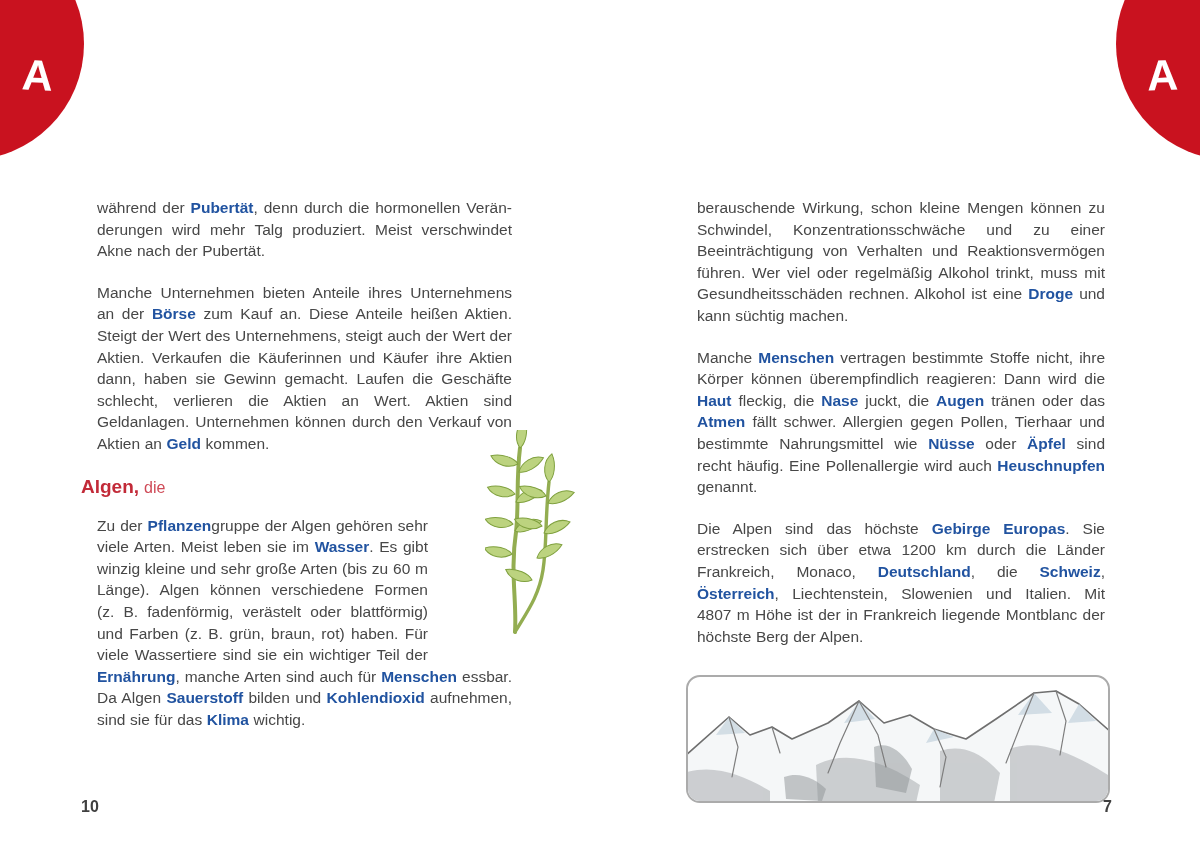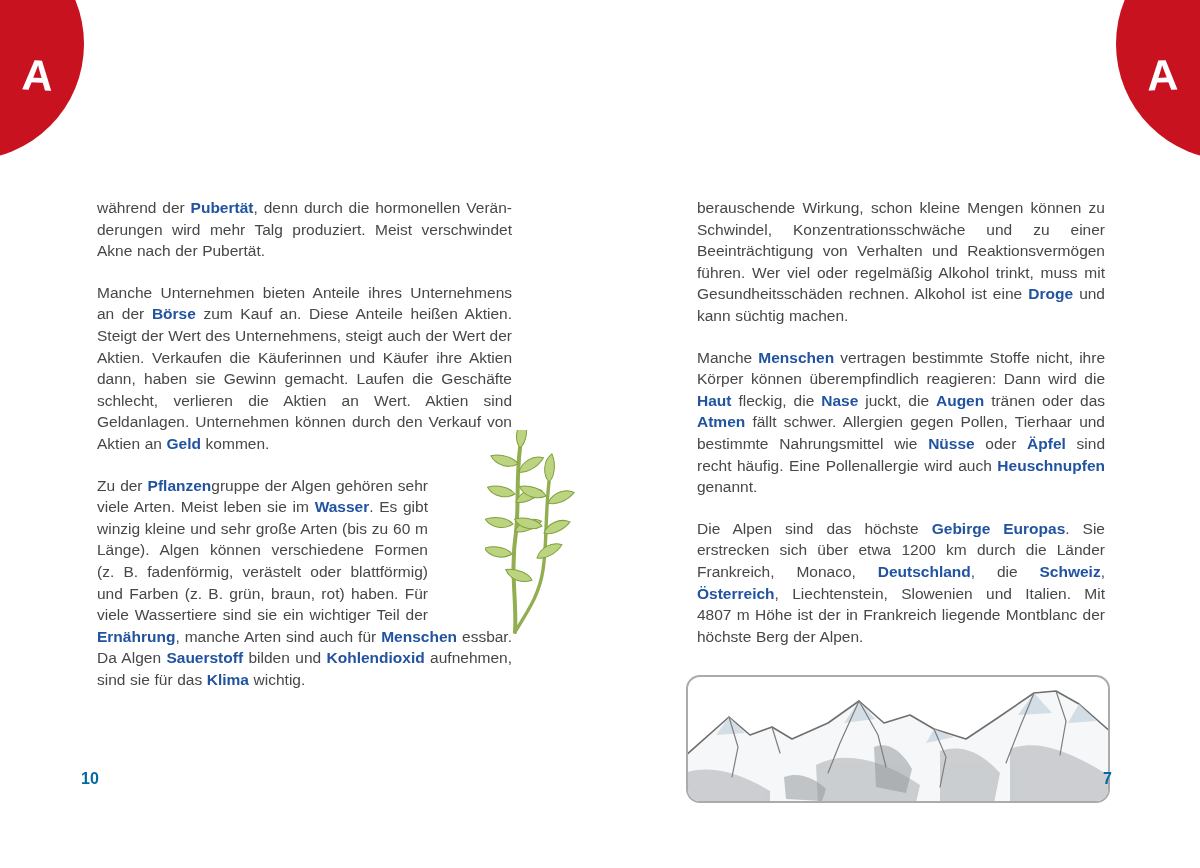--- a/index.html
+++ b/index.html
@@ -32,21 +32,21 @@
     text-align:justify; hyphens:manual; -webkit-hyphens:manual;
     word-spacing:0.3px;
   }
   .entry { margin-top:20px; }
   .entry h3 { margin:0 0 7px 0; font-size:19px; line-height:23px; color:#c22a38; }
   .headword { font-weight:800; }
   .article  { font-weight:400; font-size:16px; color:#cf4a57; padding-left:5px; }
   .ref { color:#2153a0; font-weight:700; }
 
   .pagenum {
-    position:absolute; top:770px; color:#0369a1; font-weight:800; font-size:16px;
+    position:absolute; top:798px; color:#404040; font-weight:800; font-size:16px;
   }
   .pagenum.left  { left:81px; }
   .pagenum.right { left:1103px; }
 
   
   .algae-space { float:right; width:76px; height:132px; margin-left:8px; }
   .algae-art {
     position:absolute; left:404px; top:249px; width:104px; height:205px;
     pointer-events:none; z-index:1;
   }
@@ -68,20 +68,21 @@
 <span class="badge-letter right">A</span>
 
 <div class="col left">
   <p>während der <span class="ref">Pubertät</span>, denn durch die hormonellen Verän­derungen wird mehr Talg produziert. Meist verschwindet Akne nach der Pubertät.</p>
 
   <div class="entry">
     <p>Manche Unternehmen bieten Anteile ihres Unternehmens an der <span class="ref">Börse</span> zum Kauf an. Diese Anteile heißen Aktien. Steigt der Wert des Unternehmens, steigt auch der Wert der Aktien. Ver­kaufen die Käuferinnen und Käufer ihre Aktien dann, haben sie Gewinn gemacht. Laufen die Geschäfte schlecht, verlieren die Aktien an Wert. Aktien sind Geldanlagen. Unternehmen kön­nen durch den Verkauf von Aktien an <span class="ref">Geld</span> kommen.</p>
   </div>
 
   <div class="entry">
+    <h3><span class="headword">Algen,</span><span class="article">die</span></h3>
     <p><span class="algae-space"></span><span>Zu der <span class="ref">Pflanzen</span>gruppe der Algen gehören sehr vie­le Arten. Meist leben sie im <span class="ref">Wasser</span>. Es gibt winzig kleine und sehr große Arten (bis zu 60&nbsp;m Länge). Al­gen können verschiedene Formen (z.&nbsp;B. fadenförmig, verästelt oder blattförmig) und Farben (z.&nbsp;B. grün, braun, rot) haben. Für viele Wassertiere sind sie ein wichtiger Teil der <span class="ref">Ernährung</span>, manche Arten sind auch für <span class="ref">Menschen</span> essbar. Da Algen <span class="ref">Sauerstoff</span> bilden und <span class="ref">Kohlendioxid</span> auf­nehmen, sind sie für das <span class="ref">Klima</span> wichtig.</span></p>
   </div>
 
   <div class="entry">
   </div>
 
   <svg class="algae-art" viewBox="0 0 104 205" xmlns="http://www.w3.org/2000/svg" aria-hidden="true">
     <g fill="none" stroke="#93ad51" stroke-linecap="round">
       <path d="M30,202 C32,172 25,142 31,102 C34,76 31,50 35,18" stroke-width="4"></path>
       <path d="M30,202 C42,182 54,166 58,140 C62,114 60,88 64,52" stroke-width="3.4"></path>

